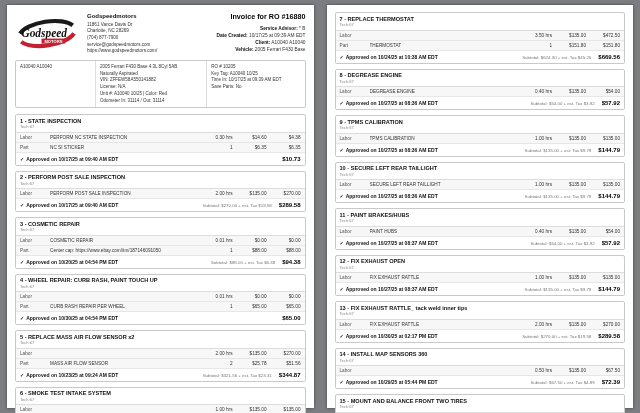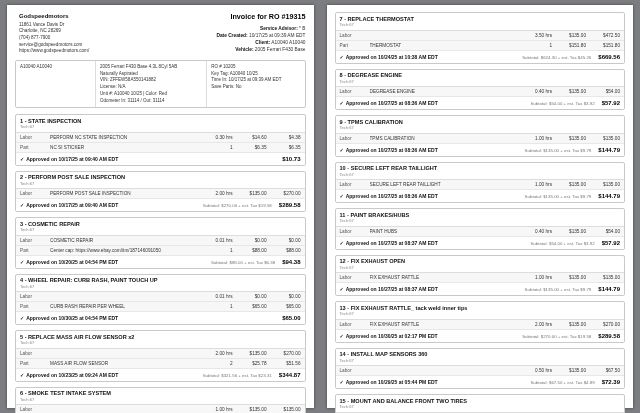--- a/index.html
+++ b/index.html
@@ -51,30 +51,41 @@
   .ap-total{font-weight:bold;font-size:6px;color:#000;}
 </style>
 </head>
 <body>
 
 <div class="canvas">
 
   <div class="page">
 
     <div class="hdr">
+      <div class="logo">
+        <svg width="64" height="36" viewBox="0 0 140 78">
+          <g transform="rotate(-9 70 38)">
+            <path d="M 11.7 29.1 A 62 26 0 0 1 128.3 29.1" fill="none" stroke="#1a1a1a" stroke-width="9"></path>
+            <path d="M 128.3 46.9 A 62 26 0 0 1 11.7 46.9" fill="none" stroke="#c42032" stroke-width="9"></path>
+          </g>
+          <text x="14" y="45" font-family="Liberation Serif, serif" font-style="italic" font-weight="bold" font-size="25" fill="#101010">Godspeed</text>
+          <rect x="58" y="49" width="52" height="11" fill="#c42032"></rect>
+          <text x="84" y="58" text-anchor="middle" font-size="9" font-weight="bold" fill="#ffffff">MOTORS</text>
+        </svg>
+      </div>
       <div class="company">
         <div class="cname">Godspeedmotors</div>
         <div>11861 Vance Davis Dr</div>
         <div>Charlotte, NC 28269</div>
         <div>(704) 877-7900</div>
         <div>service@godspeedmotors.com</div>
         <div>https://www.godspeedmotors.com/</div>
       </div>
       <div class="inv">
-        <div class="ititle">Invoice for RO #19315</div>
+        <div class="ititle">Invoice for RO #16880</div>
         <div><span class="lbl">Service Advisor:</span><span> * B</span></div>
         <div><span class="lbl">Date Created:</span><span> 10/17/25 at 09:39 AM EDT</span></div>
         <div><span class="lbl">Client:</span><span> A10040 A10040</span></div>
         <div><span class="lbl">Vehicle:</span><span> 2005 Ferrari F430 Base</span></div>
       </div>
     </div>
 
     <div class="info">
       <div class="col c1">
         <div>A10040 A10040</div>

